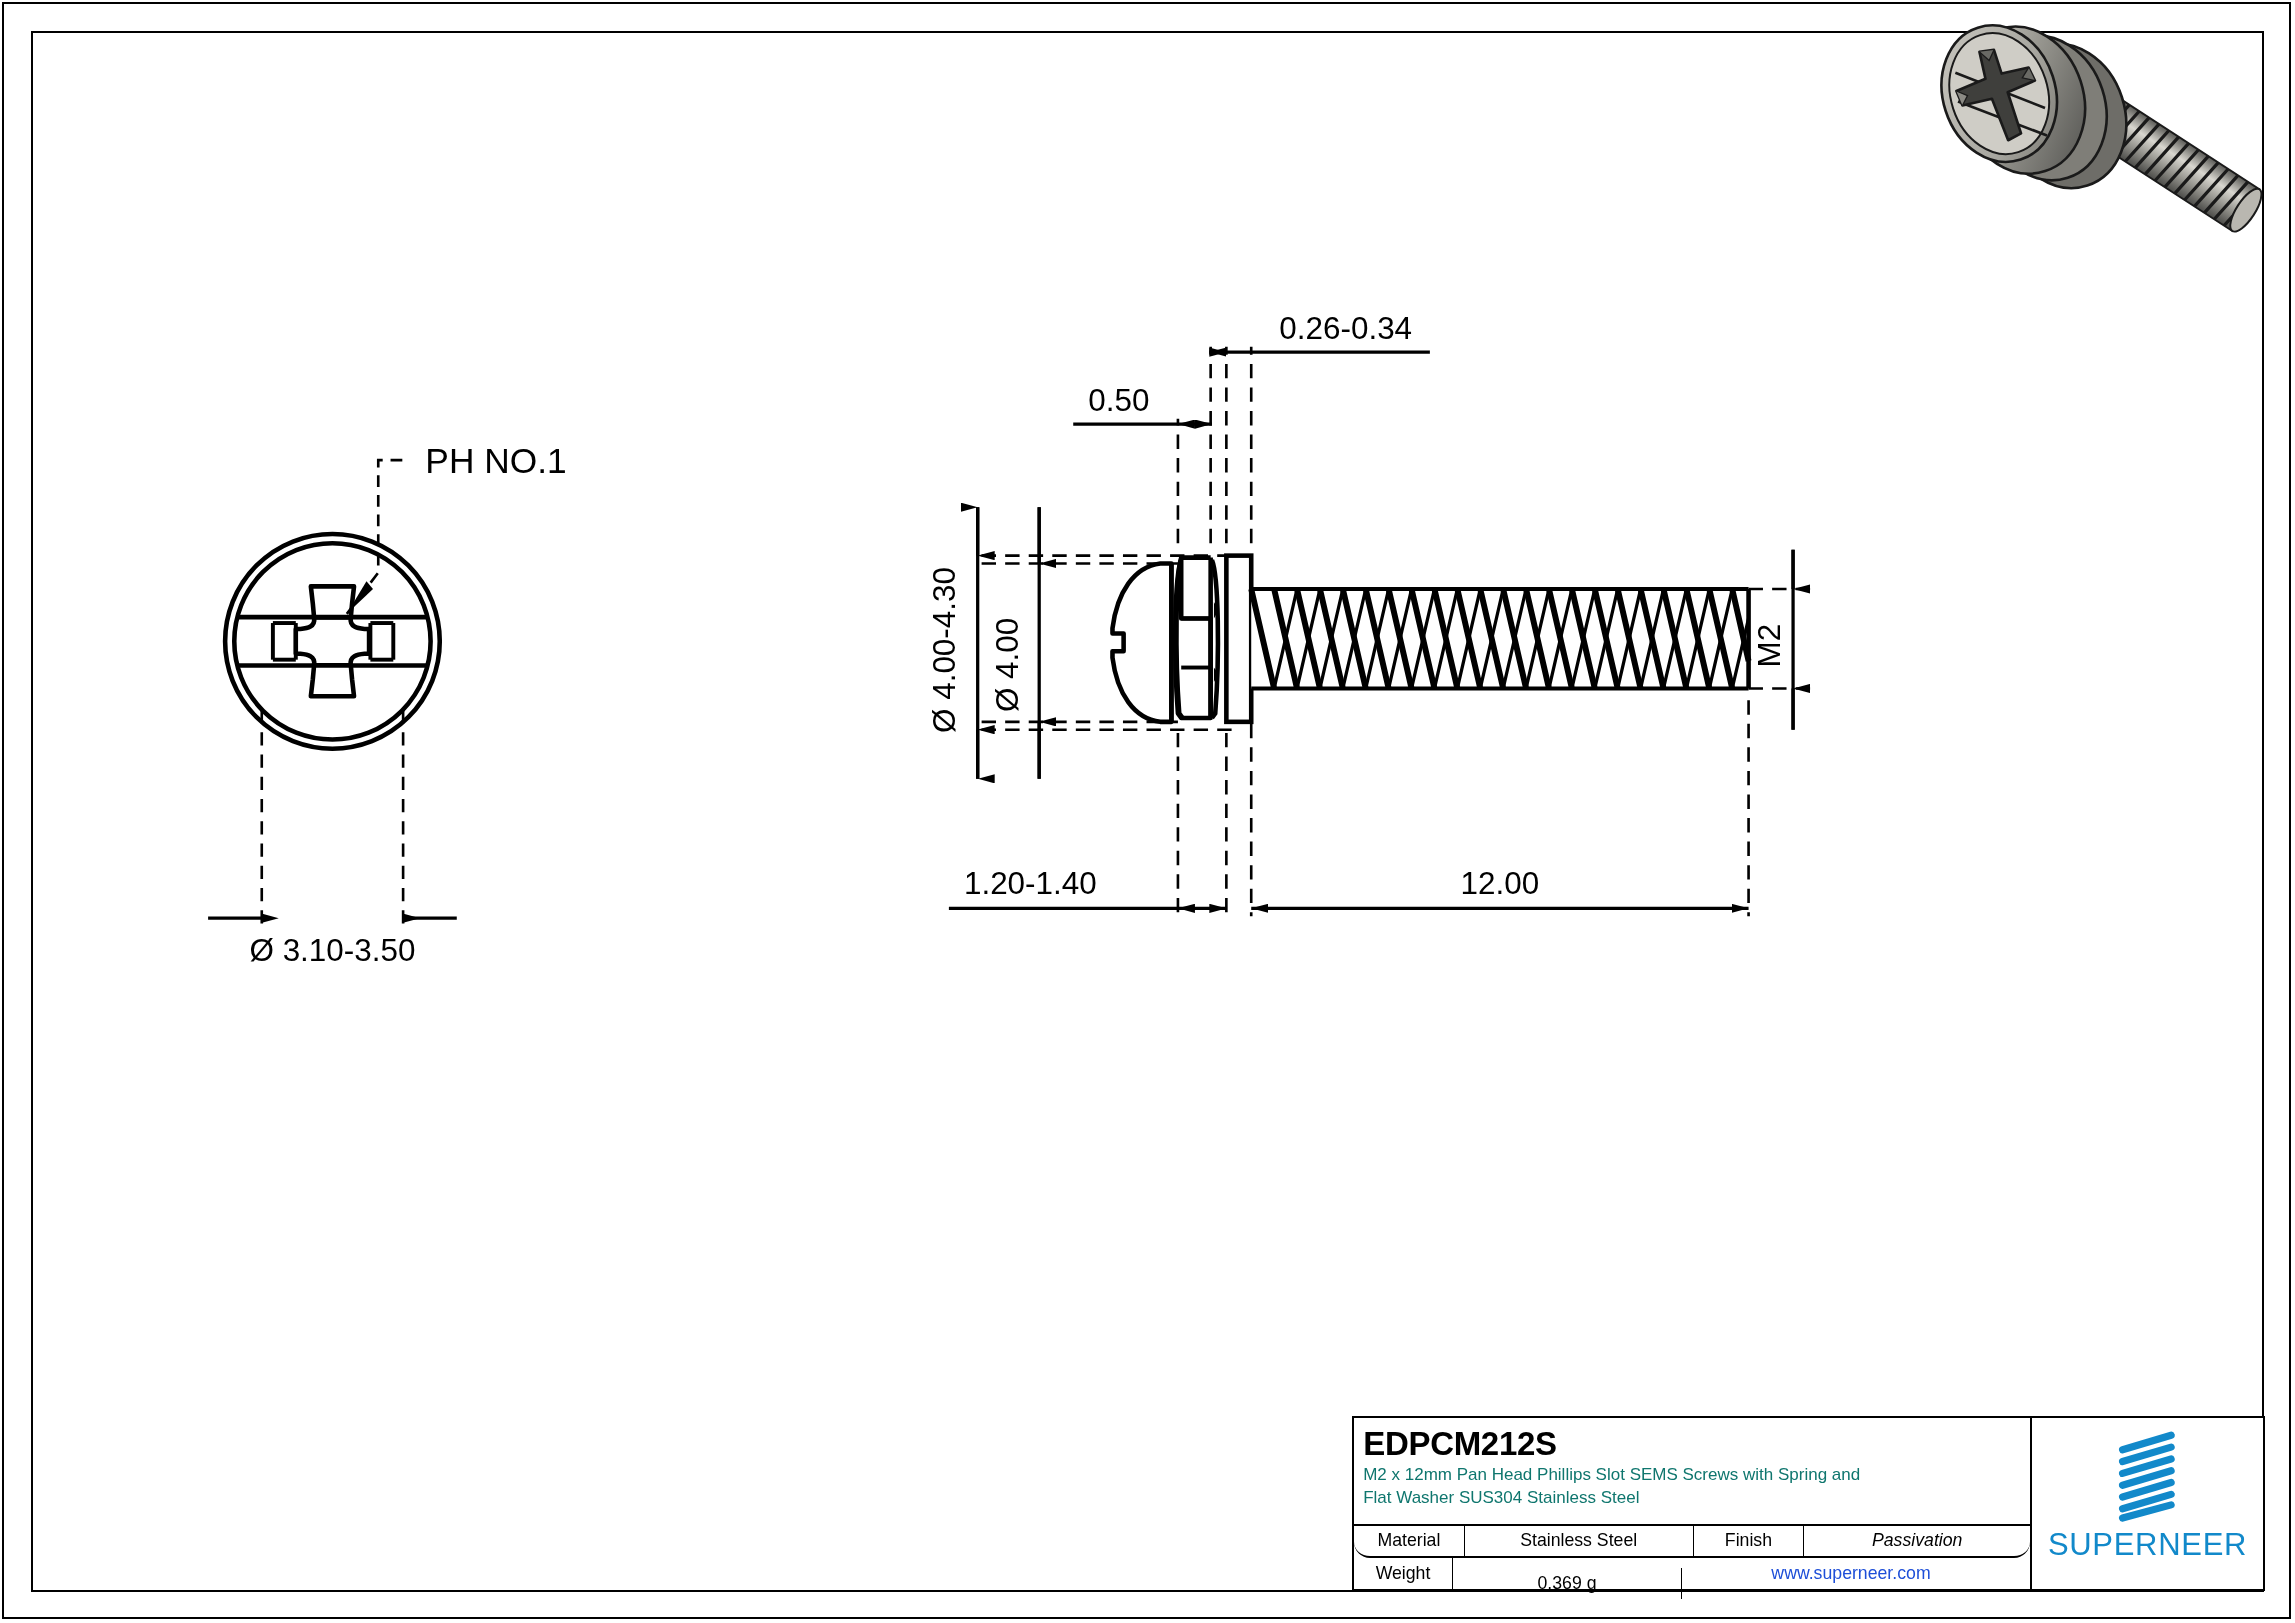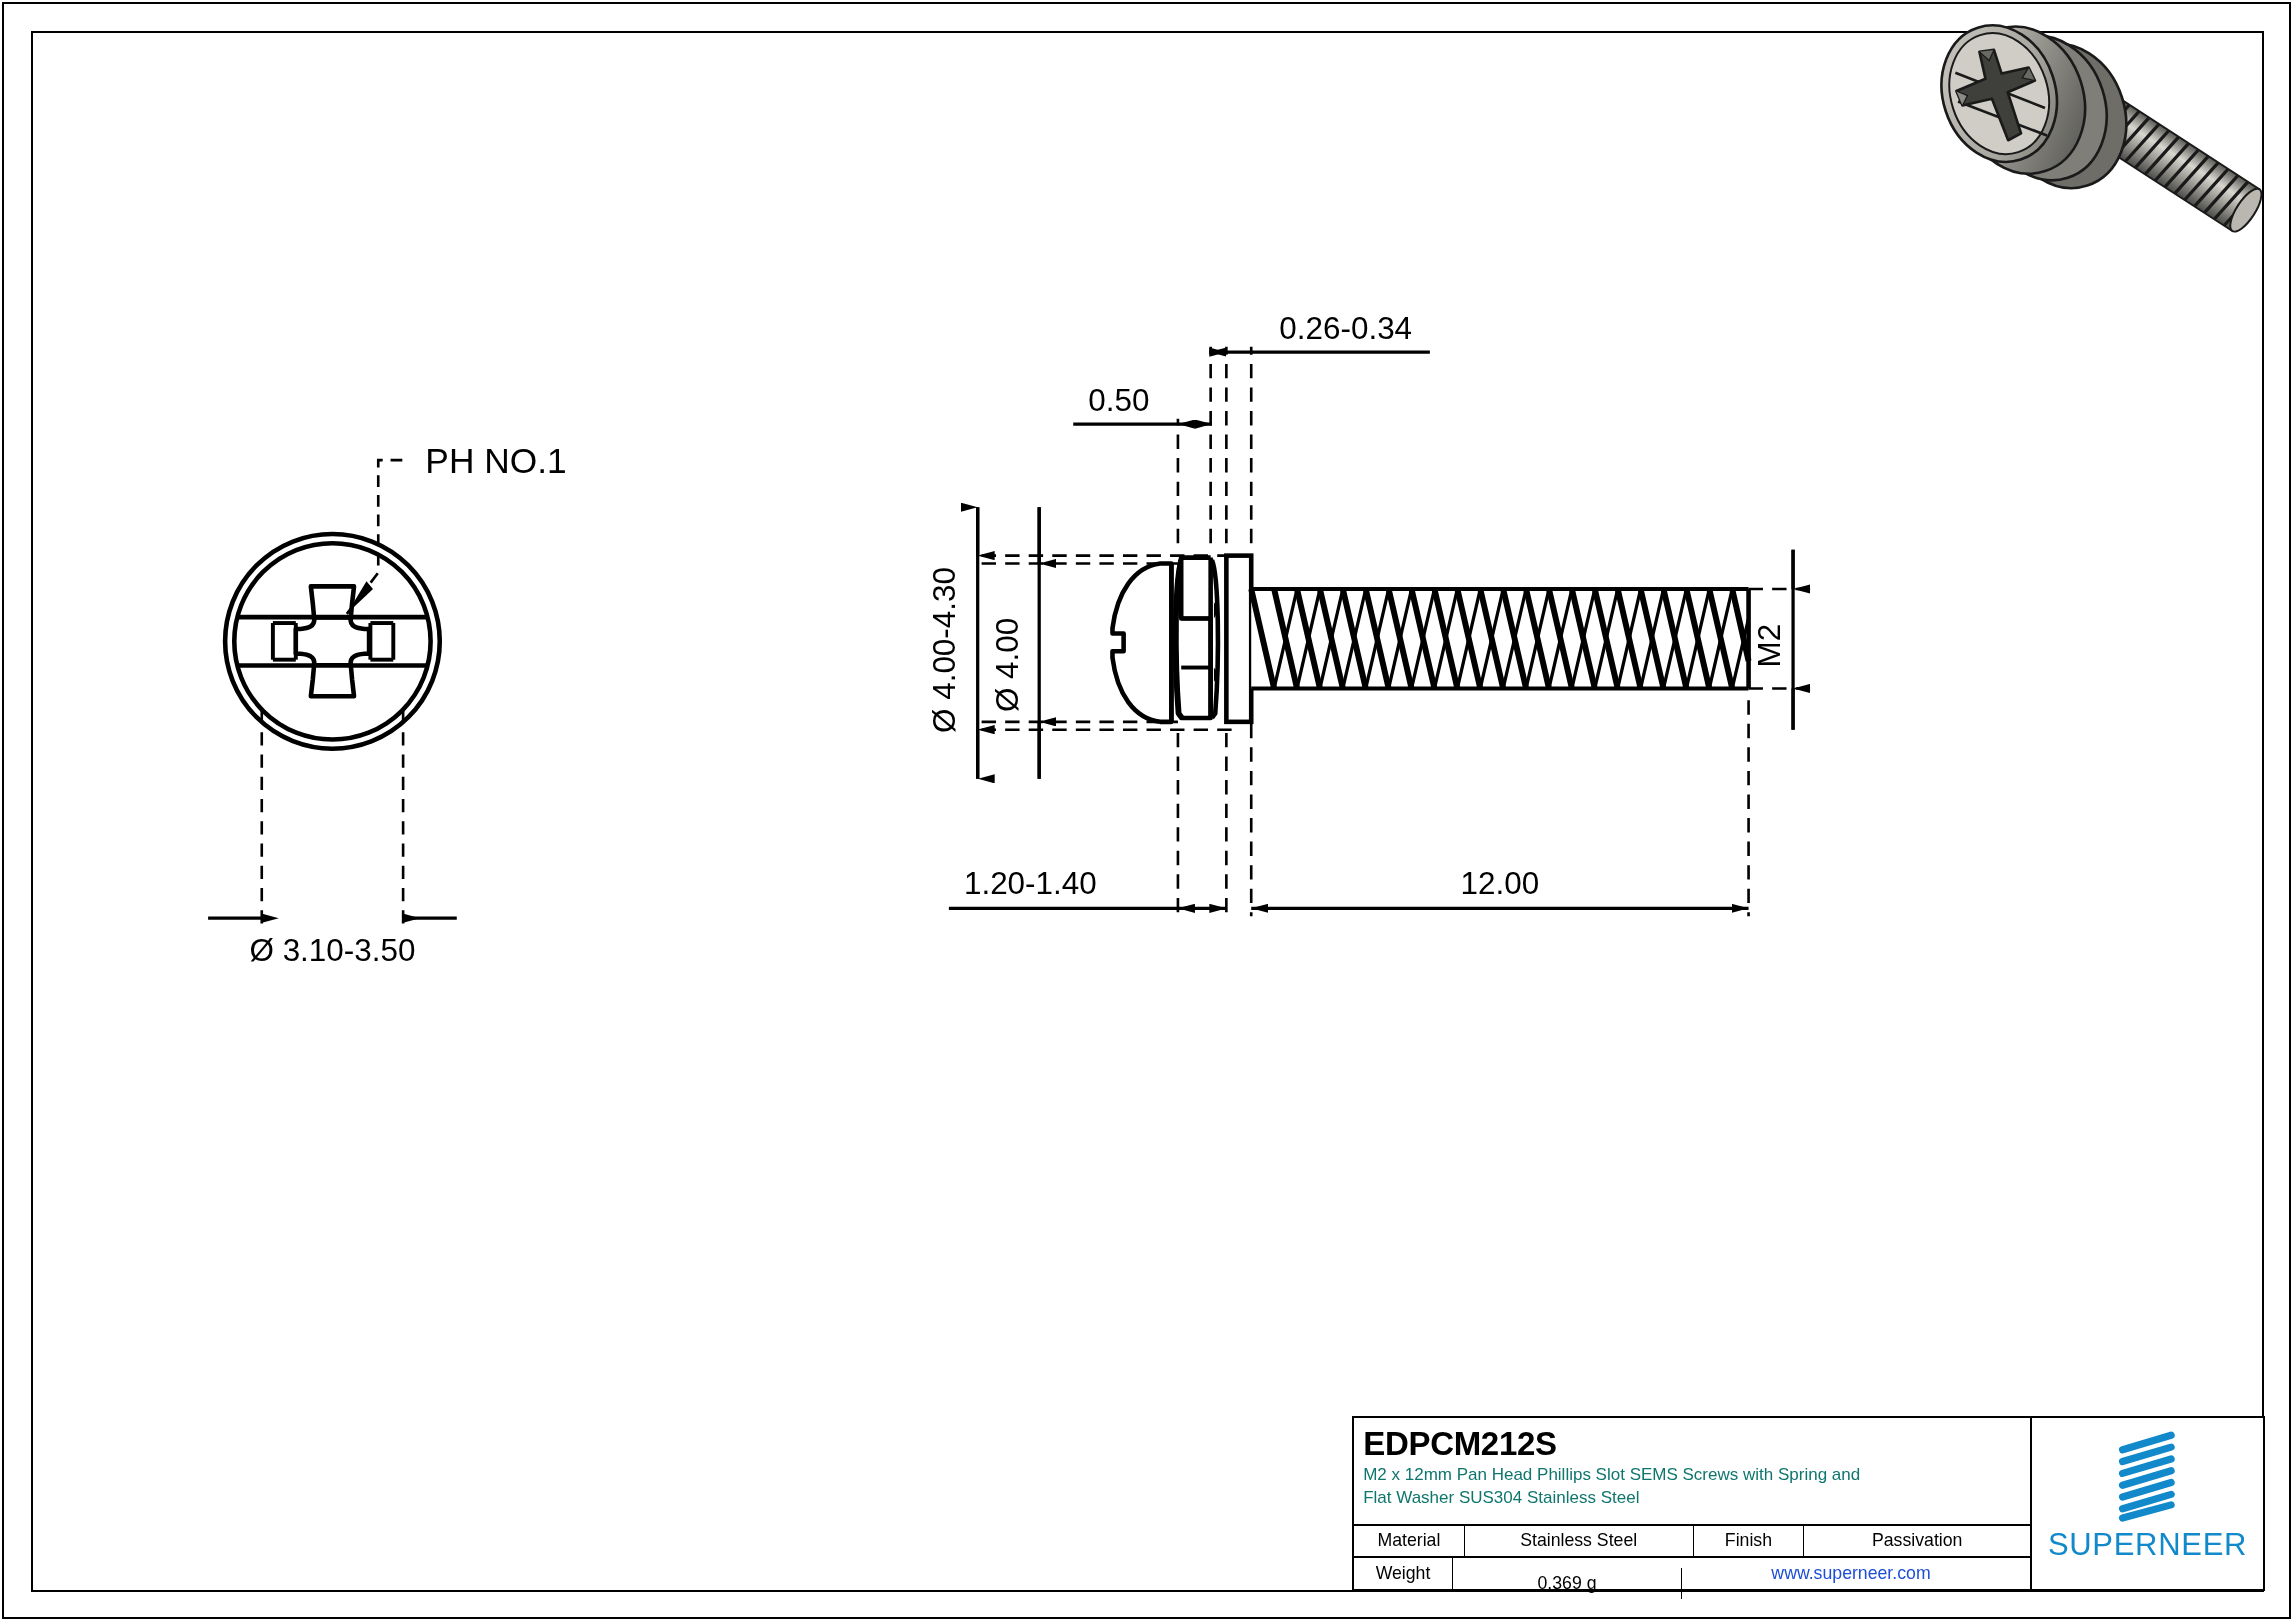--- a/index.html
+++ b/index.html
@@ -79,38 +79,39 @@
     font-size: 17px;
     line-height: 23.6px;
     color: #0f766e;
     white-space: nowrap;
   }
   .tb-row {
     display: flex;
     flex-direction: row;
     height: 36px;
     box-sizing: border-box;
+    border-radius: 18px;
   }
   .tb-row.r1 { border-bottom: 2px solid #000; }
   .tb-cell {
     display: flex;
     align-items: center;
     justify-content: center;
     font-size: 17.7px;
     color: #000;
     box-sizing: border-box;
     border-right: 1.3px solid #000;
     height: 100%;
     white-space: nowrap;
   }
   .tb-cell:last-child { border-right: none; }
   .c-material { width: 111px; }
   .c-matval   { width: 229px; }
   .c-finish   { width: 111px; }
-  .c-finval   { width: 226px; }
+  .c-finval   { width: 226px; font-style: italic; }
   .c-weight   { width: 99px; text-align: center; }
   .c-wtval    { width: 229px; margin-top: 10px; }
   .c-url      { width: 338px; color: #1d4ed8; }
   .tb-right {
     width: 233px;
     display: flex;
     flex-direction: column;
     align-items: center;
     justify-content: flex-start;
     padding-top: 11.8px;

